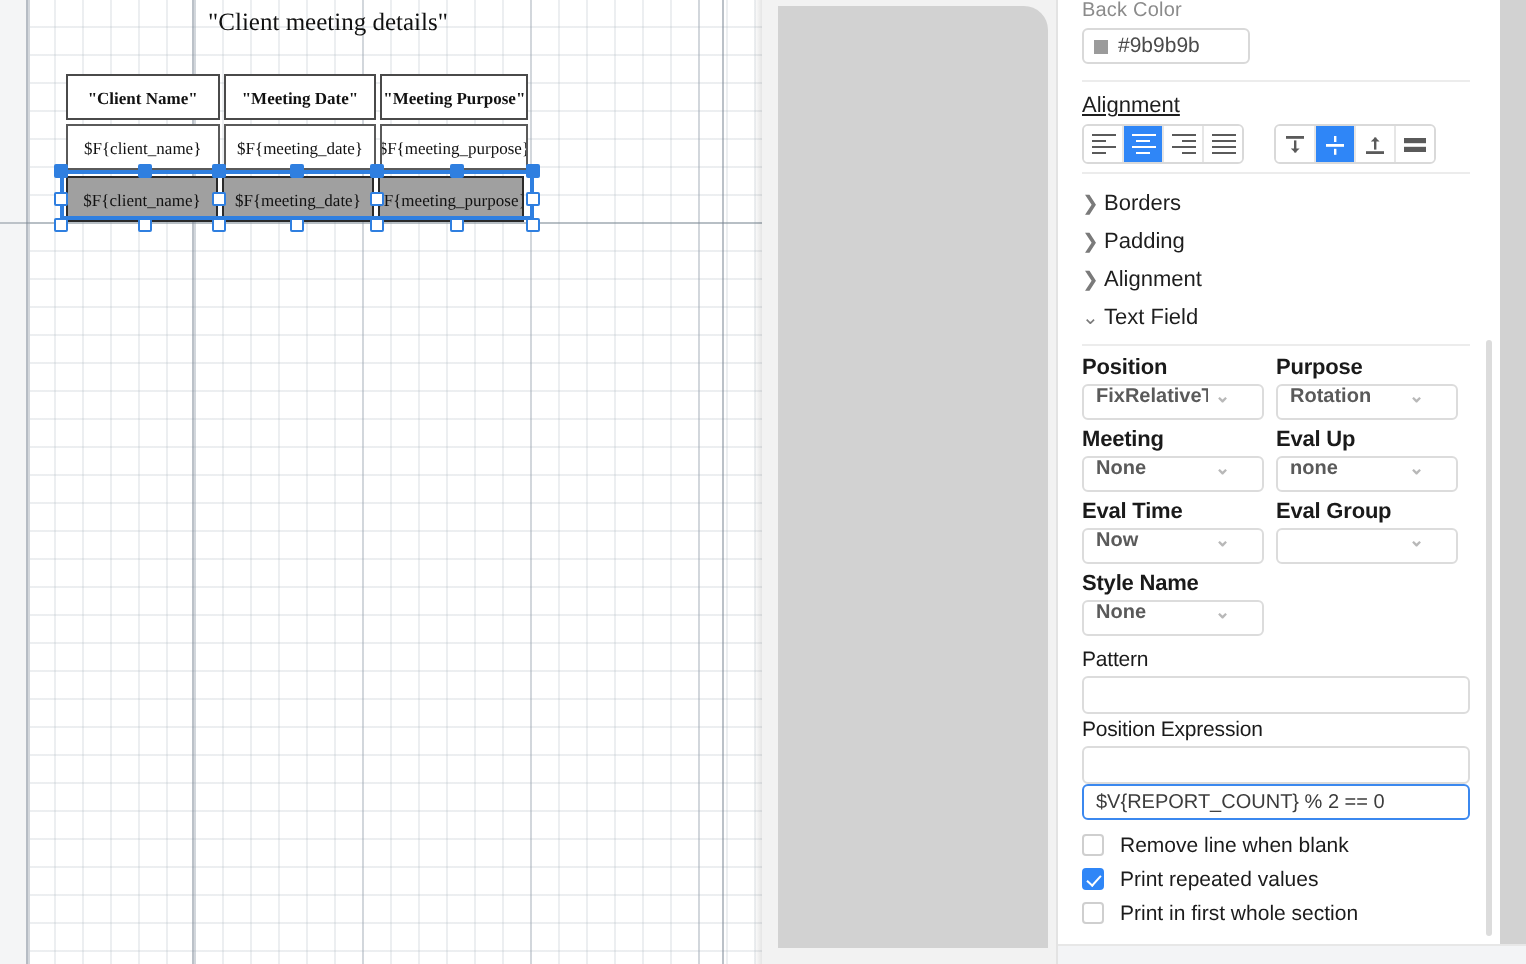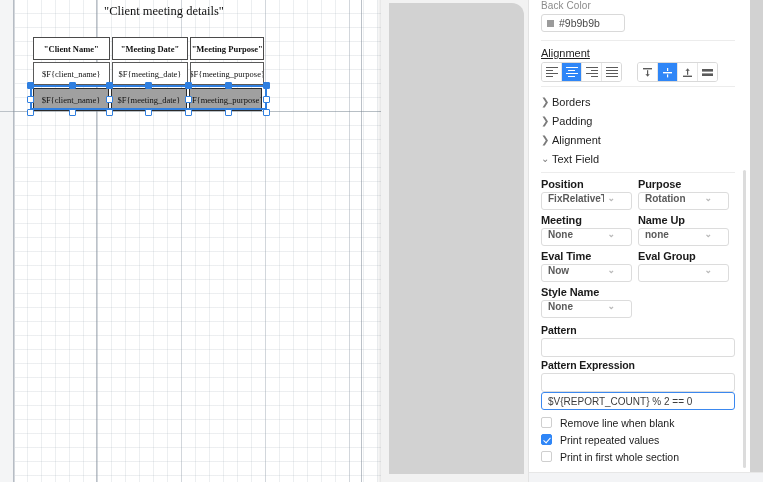--- a/index.html
+++ b/index.html
@@ -333,21 +333,21 @@
   }
   .select .caret {
     color: #b8b8b8;
     font-size: 9px;
     margin-left: 3px;
   }
 
   .txt-label {
     font-size: 10.5px;
     color: #1a1a1a;
-    font-weight: bold;
+    font-weight: normal;
     padding: 2px 12px 2px 12px;
     letter-spacing: -0.1px;
   }
   .txt-input {
     margin: 0 12px;
     height: 17px;
     border: 1px solid #dcdcdc;
     border-radius: 3px;
     background: #fff;
   }
@@ -636,21 +636,21 @@
 
         <div class="fld">
           <div class="fld-label">Meeting</div>
           <div class="select">
             <span class="sval">None</span>
             <span class="caret">⌄</span>
           </div>
         </div>
 
         <div class="fld">
-          <div class="fld-label">Name Up</div>
+          <div class="fld-label">Eval Up</div>
           <div class="select">
             <span class="sval">none</span>
             <span class="caret">⌄</span>
           </div>
         </div>
 
         <div class="fld">
           <div class="fld-label">Eval Time</div>
           <div class="select">
             <span class="sval">Now</span>
@@ -671,21 +671,21 @@
           <div class="select">
             <span class="sval">None</span>
             <span class="caret">⌄</span>
           </div>
         </div>
       </div>
 
       <div class="txt-label">Pattern</div>
       <div class="txt-input"></div>
 
-      <div class="txt-label">Pattern Expression</div>
+      <div class="txt-label">Position Expression</div>
       <div class="txt-input"></div>
 
       <div class="txt-input focused">
         <span class="tval">$V{REPORT_COUNT} % 2 == 0</span>
       </div>
 
       <div class="checks">
         <div class="chk-row">
           <span class="chk"></span>
           <span class="chk-label">Remove line when blank</span>

